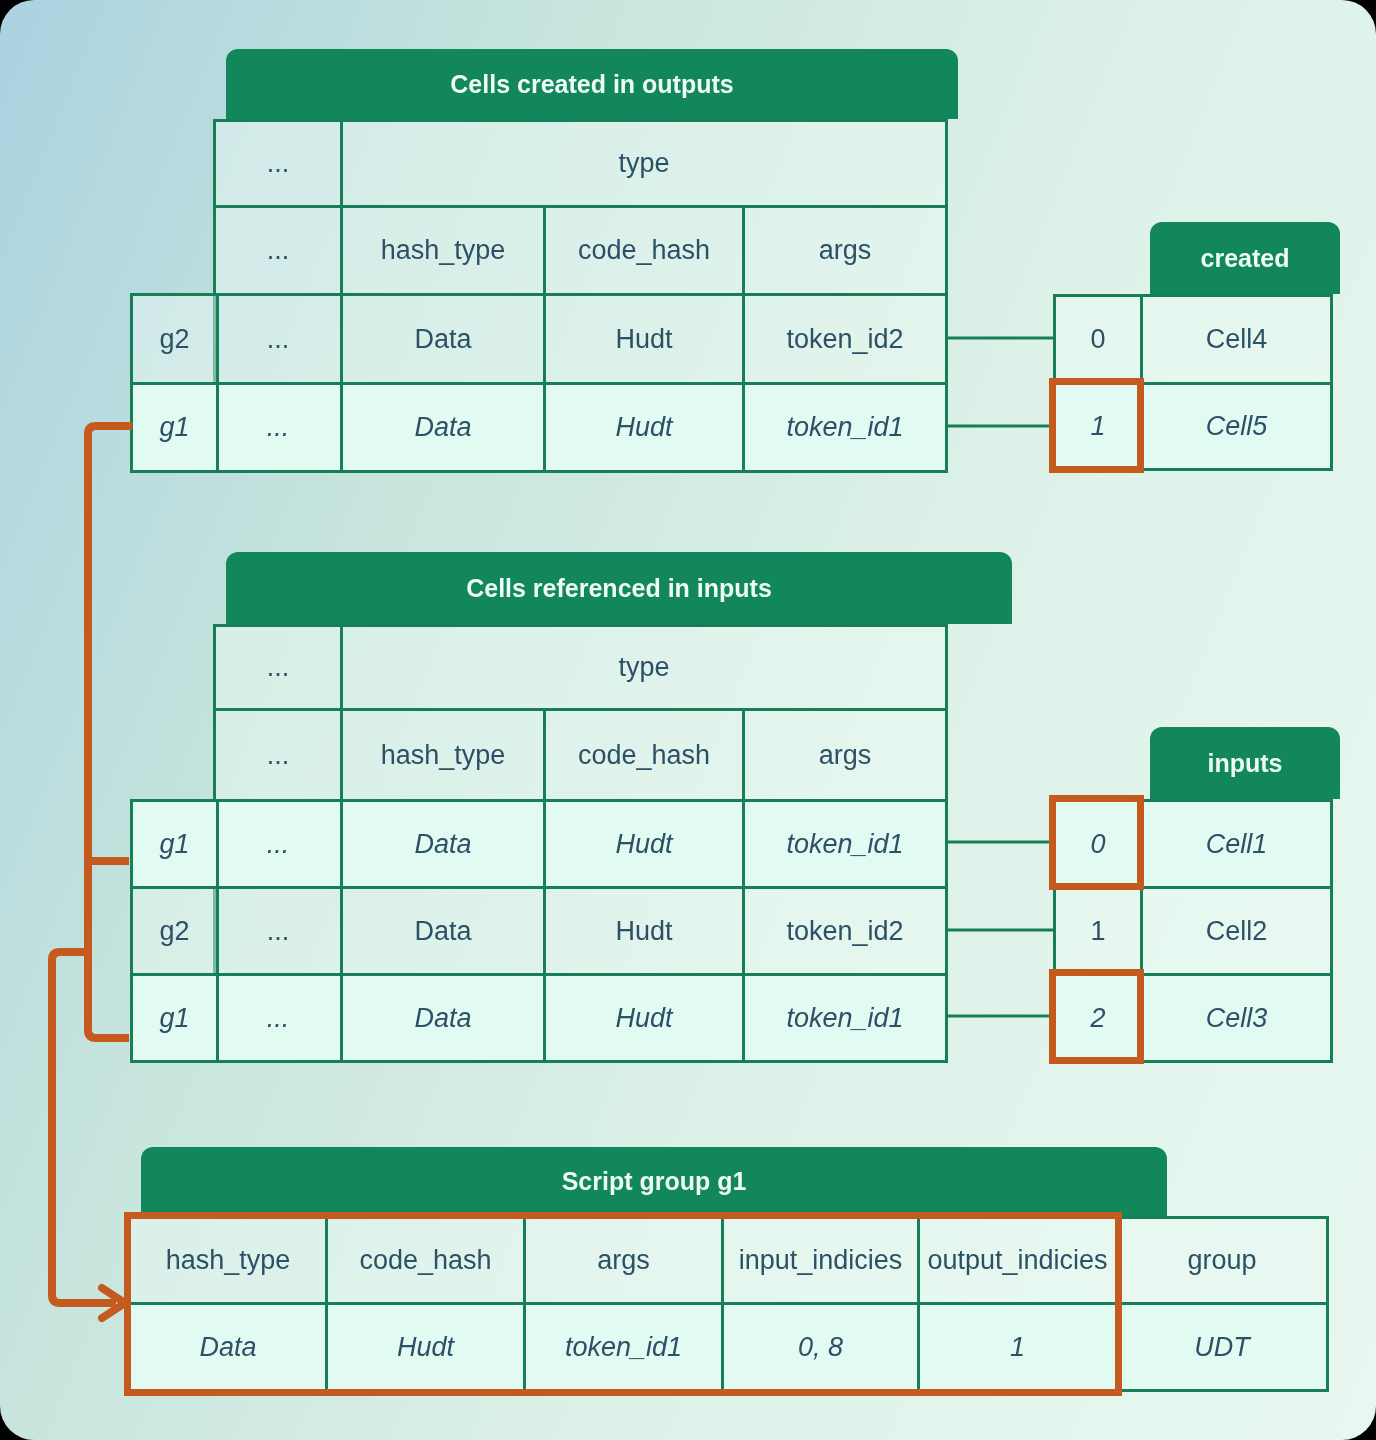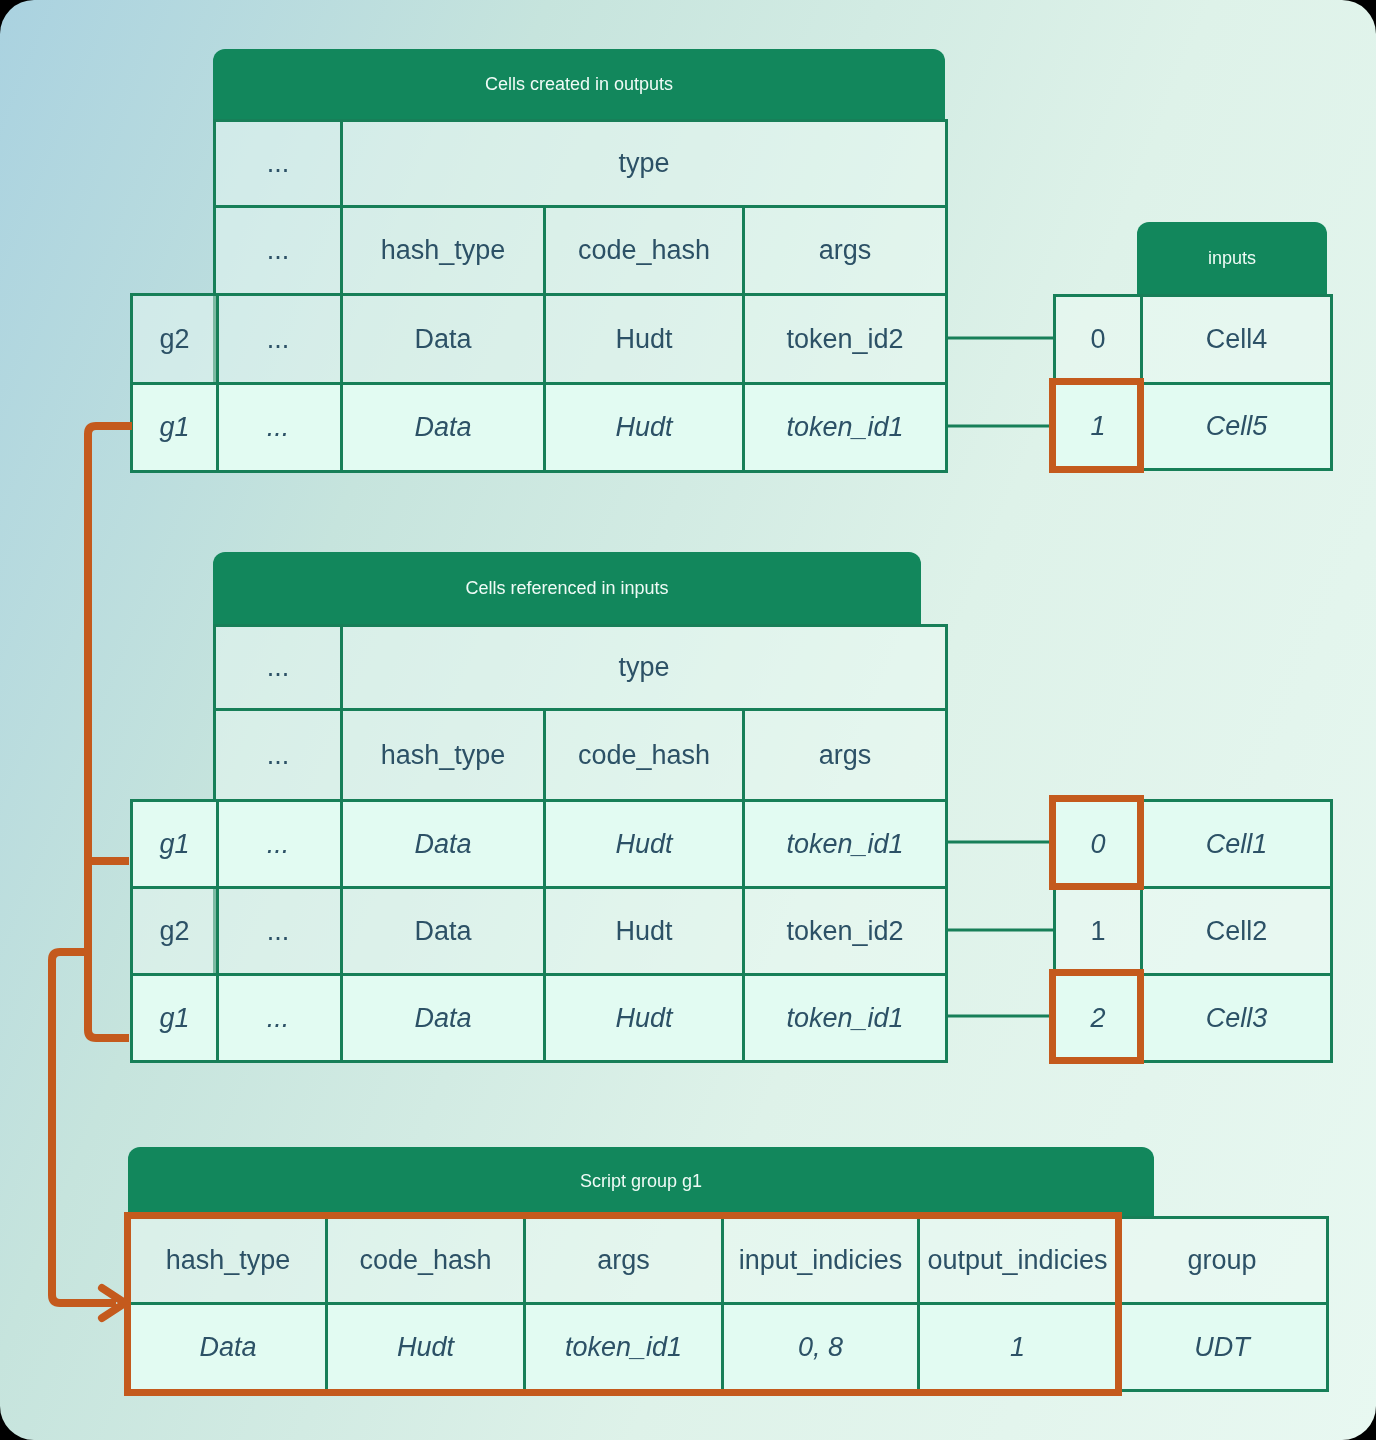--- a/index.html
+++ b/index.html
@@ -13,22 +13,22 @@
   }
   html,body{margin:0;padding:0;background:#000;}
   .canvas{
     position:relative;width:1376px;height:1440px;overflow:hidden;
     border-radius:34px;
     background:linear-gradient(112deg,#AAD2E0 0%,#C6E4DD 28%,#DEF2E9 62%,#E8F8F1 100%);
     font-family:"Liberation Sans","DejaVu Sans",sans-serif;
   }
   .hdr{
     position:absolute;background:var(--green);color:var(--htext);
-    font-weight:normal;font-size:18px;display:flex;align-items:center;justify-content:center;
-    border-radius:12px 12px 0 0;z-index:2;
+    font-weight:bold;font-size:25px;display:flex;align-items:center;justify-content:center;
+    border-radius:12px 12px 0 0;z-index:2;margin-left:13px;
   }
   table.grid{
     position:absolute;border-collapse:collapse;table-layout:fixed;z-index:2;
   }
   table.grid td{
     border:3px solid var(--border);color:var(--ink);font-size:27px;
     text-align:center;vertical-align:middle;padding:0;overflow:hidden;
   }
   tr.lite td{background:var(--lite);}
   tr.hl td{background:var(--mint);font-style:italic;}
@@ -85,39 +85,39 @@
     <tbody>
         <tr class="lite" style="height:89px">
           <td>g2</td>
         </tr>
     <tr class="hl" style="height:88px">
           <td>g1</td>
         </tr>
   </tbody>
     </table>
 
-  <div class="hdr" style="left:1137px;top:222px;width:190px;height:72px">inputs</div>
+  <div class="hdr" style="left:1137px;top:222px;width:190px;height:72px">created</div>
   <table class="grid" style="left:1053px;top:294px;width:277px">
     <colgroup>
         <col style="width:87px">
         <col style="width:190px">
       </colgroup>
     <tbody>
         <tr class="lite" style="height:88px">
       <td>0</td>
       <td>Cell4</td>
     </tr>
     <tr class="hl" style="height:86px">
       <td>1</td>
       <td>Cell5</td>
     </tr>
   </tbody>
     </table>
 
-  <div class="hdr" style="left:213px;top:552px;width:708px;height:72px">Cells referenced in inputs</div>
+  <div class="hdr" style="left:213px;top:552px;width:786px;height:72px">Cells referenced in inputs</div>
 
   <table class="grid" style="left:213px;top:624px;width:732px">
     <colgroup>
         <col style="width:127px">
         <col style="width:203px">
         <col style="width:199px">
         <col style="width:203px">
       </colgroup>
     <tbody>
         <tr class="lite" style="height:84px">
@@ -161,20 +161,21 @@
         </tr>
     <tr class="lite" style="height:87px">
           <td>g2</td>
         </tr>
     <tr class="hl" style="height:87px">
           <td>g1</td>
         </tr>
   </tbody>
     </table>
 
+  <div class="hdr" style="left:1137px;top:727px;width:190px;height:72px">inputs</div>
   <table class="grid" style="left:1053px;top:799px;width:277px">
     <colgroup>
         <col style="width:87px">
         <col style="width:190px">
       </colgroup>
     <tbody>
         <tr class="hl" style="height:87px">
       <td>0</td>
       <td>Cell1</td>
     </tr>

